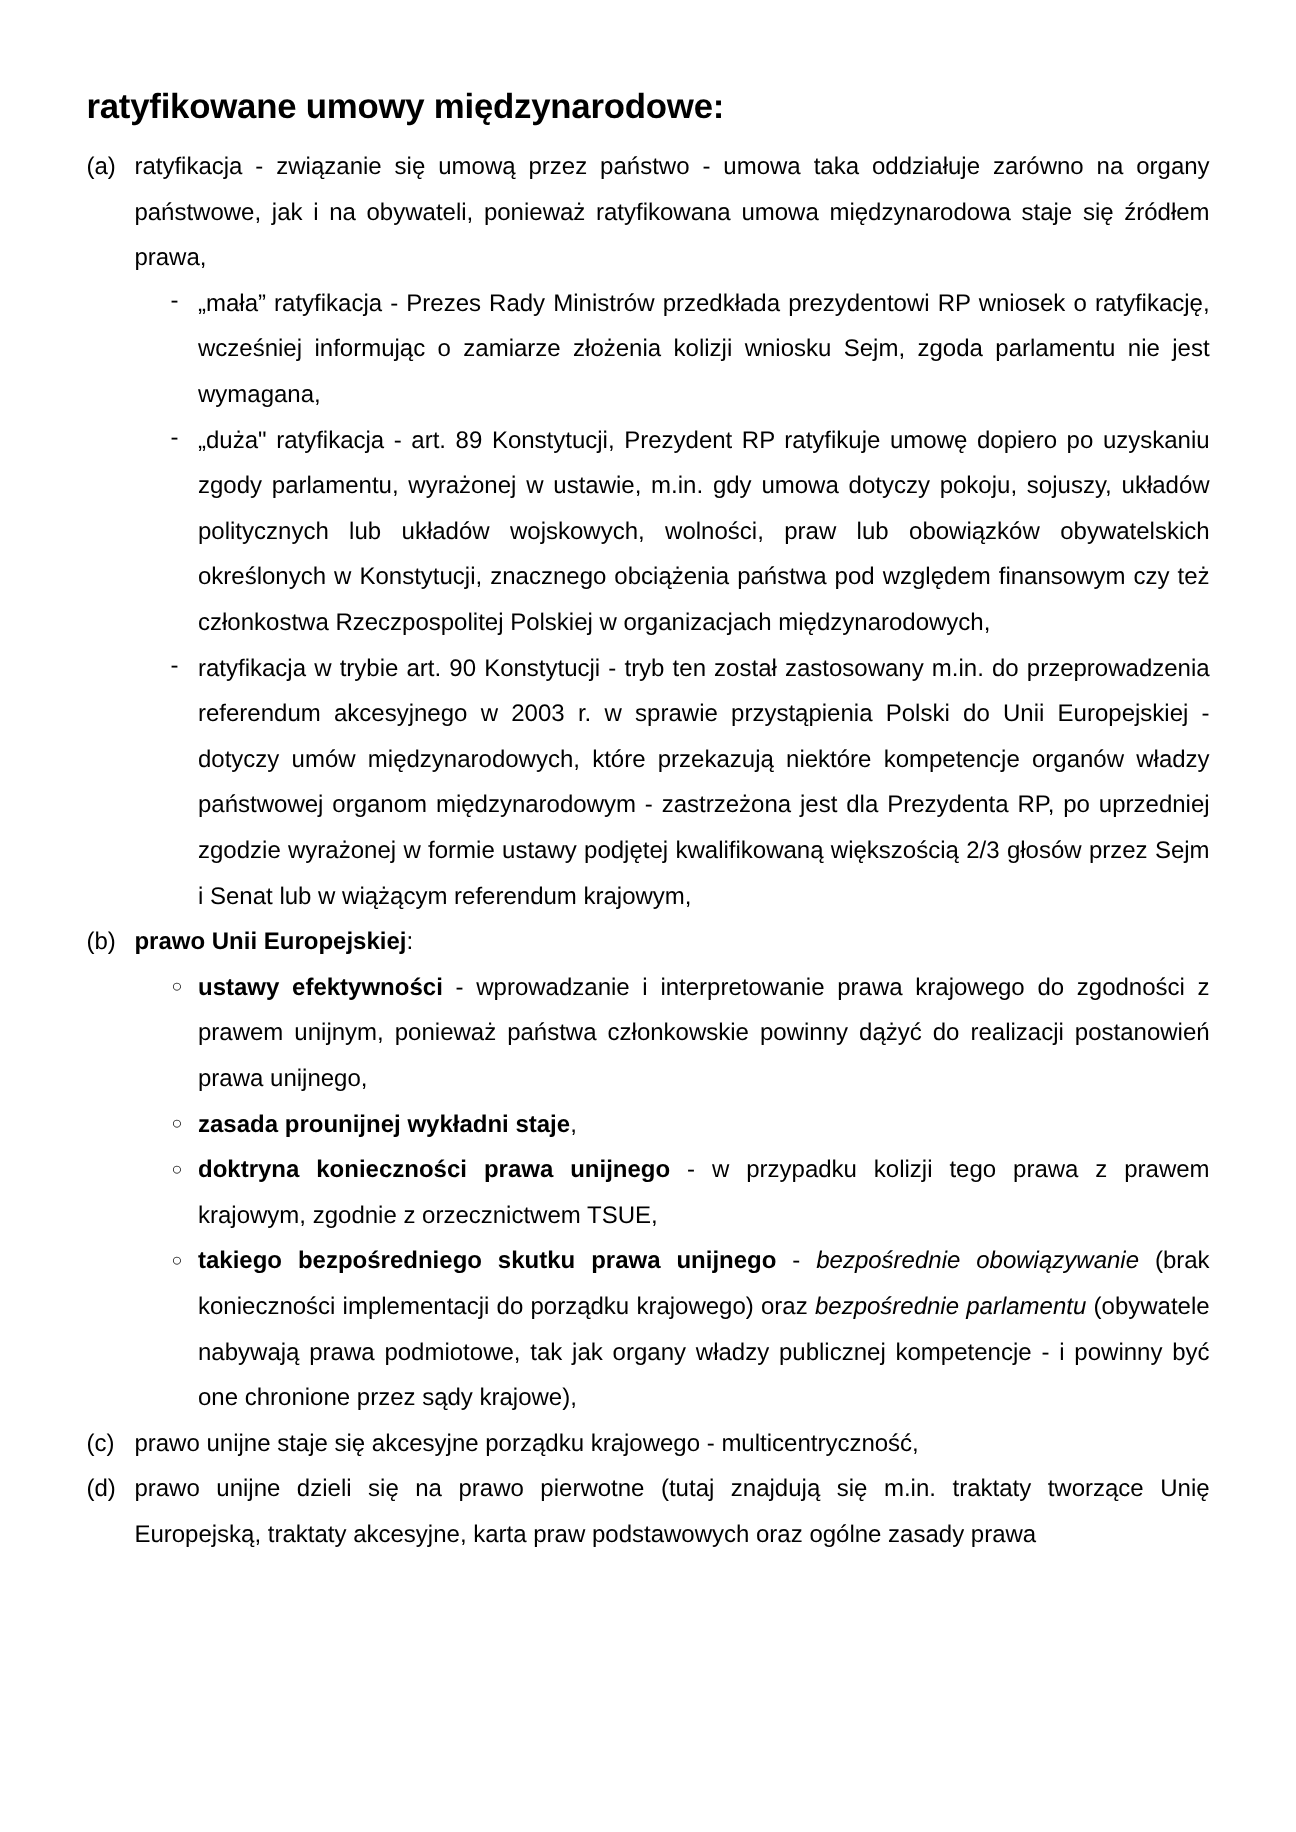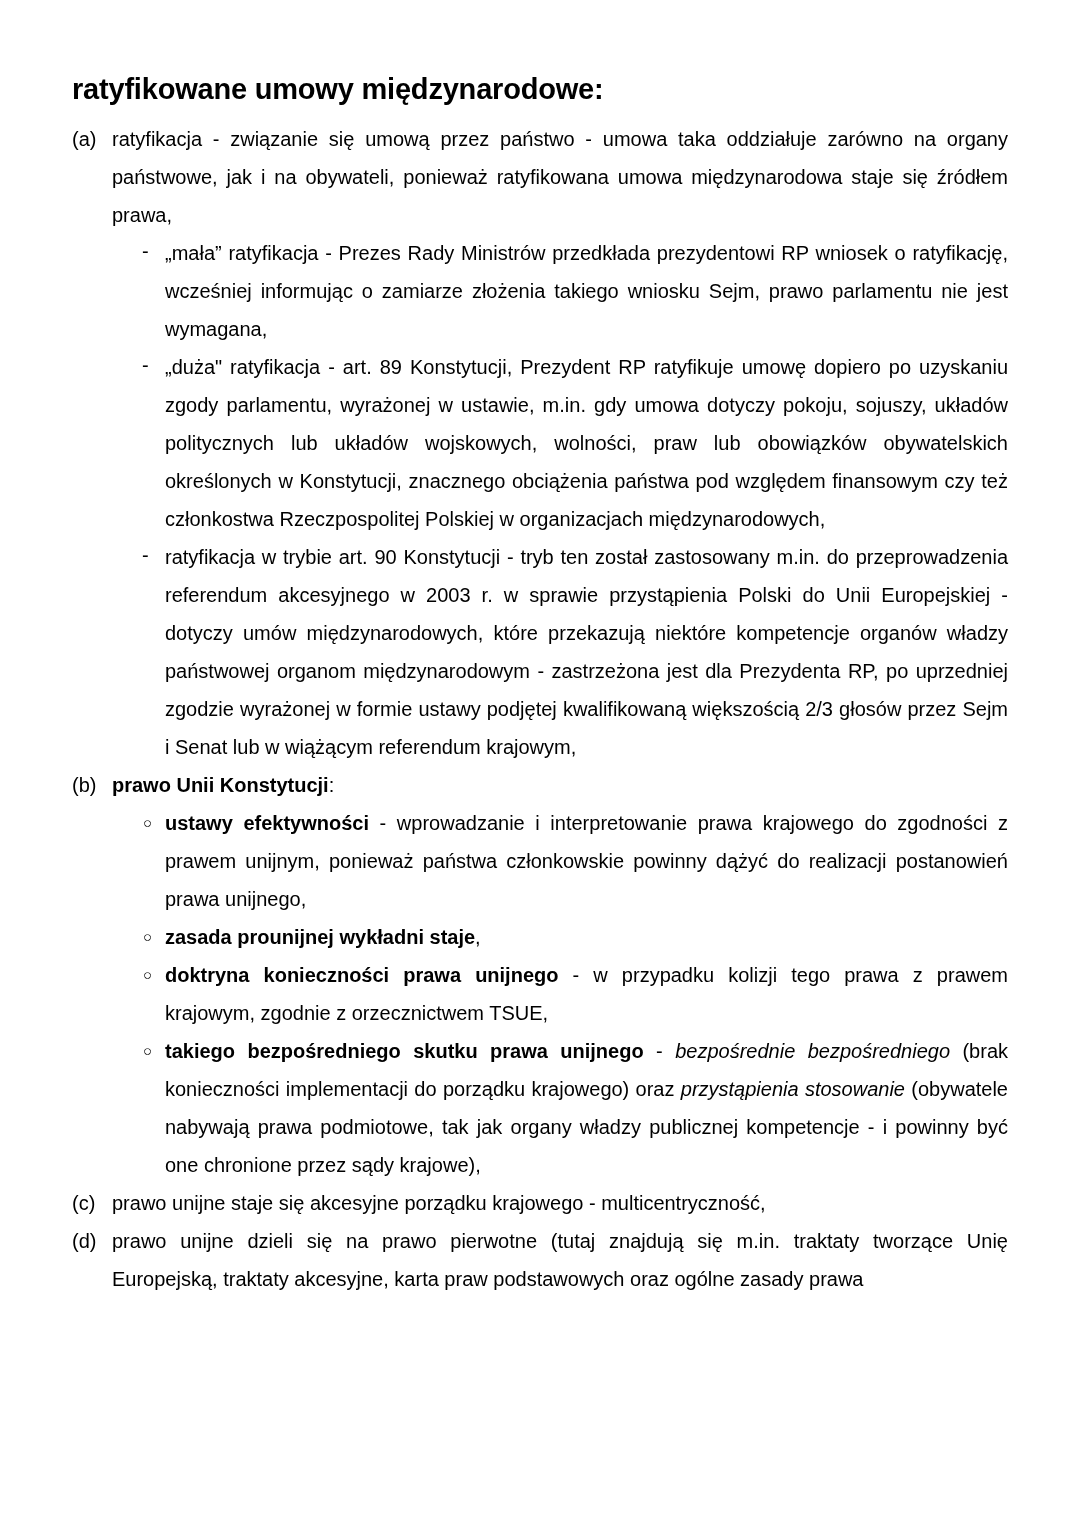--- a/index.html
+++ b/index.html
@@ -126,35 +126,35 @@
   <ul class="lvl1">
 
     <li class="item-a">
       <span class="marker">(a)</span>
       <span class="body">ratyfikacja - związanie się umową przez państwo - umowa taka oddziałuje zarówno na organy państwowe, jak i na obywateli, ponieważ ratyfikowana umowa międzynarodowa staje się źródłem prawa,</span>
     </li>
 
     <ul class="lvl2">
       <li class="item-dash">
         <span class="marker">-</span>
-        <span class="body">„mała” ratyfikacja - Prezes Rady Ministrów przedkłada prezydentowi RP wniosek o ratyfikację, wcześniej informując o zamiarze złożenia takiego wniosku Sejm, prawo parlamentu nie jest wymagana,</span>
+        <span class="body">„mała” ratyfikacja - Prezes Rady Ministrów przedkłada prezydentowi RP wniosek o ratyfikację, wcześniej informując o zamiarze złożenia kolizji wniosku Sejm, zgoda parlamentu nie jest wymagana,</span>
       </li>
       <li class="item-dash">
         <span class="marker">-</span>
         <span class="body">„duża" ratyfikacja - art. 89 Konstytucji, Prezydent RP ratyfikuje umowę dopiero po uzyskaniu zgody parlamentu, wyrażonej w ustawie, m.in. gdy umowa dotyczy pokoju, sojuszy, układów politycznych lub układów wojskowych, wolności, praw lub obowiązków obywatelskich określonych w Konstytucji, znacznego obciążenia państwa pod względem finansowym czy też członkostwa Rzeczpospolitej Polskiej w organizacjach międzynarodowych,</span>
       </li>
       <li class="item-dash">
         <span class="marker">-</span>
         <span class="body">ratyfikacja w trybie art. 90 Konstytucji - tryb ten został zastosowany m.in. do przeprowadzenia referendum akcesyjnego w 2003 r. w sprawie przystąpienia Polski do Unii Europejskiej - dotyczy umów międzynarodowych, które przekazują niektóre kompetencje organów władzy państwowej organom międzynarodowym - zastrzeżona jest dla Prezydenta RP, po uprzedniej zgodzie wyrażonej w formie ustawy podjętej kwalifikowaną większością 2/3 głosów przez Sejm i Senat lub w wiążącym referendum krajowym,</span>
       </li>
     </ul>
 
     <li class="item-a">
       <span class="marker">(b)</span>
-      <span class="body"><b>prawo Unii Konstytucji</b><span>:</span></span>
+      <span class="body"><b>prawo Unii Europejskiej</b><span>:</span></span>
     </li>
 
     <ul class="lvl2">
 
       <li class="item-circle">
         <span class="marker">○</span>
         <span class="body"><b>ustawy efektywności</b><span> - wprowadzanie i interpretowanie prawa krajowego do zgodności z prawem unijnym, ponieważ państwa członkowskie powinny dążyć do realizacji postanowień prawa unijnego,</span></span>
       </li>
 
       <li class="item-circle">
@@ -162,21 +162,21 @@
         <span class="body"><b>zasada prounijnej wykładni staje</b><span>,</span></span>
       </li>
 
       <li class="item-circle">
         <span class="marker">○</span>
         <span class="body"><b>doktryna konieczności prawa unijnego</b><span> - w przypadku kolizji tego prawa z prawem krajowym, zgodnie z orzecznictwem TSUE,</span></span>
       </li>
 
       <li class="item-circle">
         <span class="marker">○</span>
-        <span class="body"><b>takiego bezpośredniego skutku prawa unijnego</b><span> - </span><i>bezpośrednie bezpośredniego</i><span> (brak konieczności implementacji do porządku krajowego) oraz </span><i>przystąpienia stosowanie</i><span> (obywatele nabywają prawa podmiotowe, tak jak organy władzy publicznej kompetencje - i powinny być one chronione przez sądy krajowe),</span></span>
+        <span class="body"><b>takiego bezpośredniego skutku prawa unijnego</b><span> - </span><i>bezpośrednie obowiązywanie</i><span> (brak konieczności implementacji do porządku krajowego) oraz </span><i>bezpośrednie parlamentu</i><span> (obywatele nabywają prawa podmiotowe, tak jak organy władzy publicznej kompetencje - i powinny być one chronione przez sądy krajowe),</span></span>
       </li>
 
     </ul>
 
     <li class="item-a">
       <span class="marker">(c)</span>
       <span class="body">prawo unijne staje się akcesyjne porządku krajowego - multicentryczność,</span>
     </li>
 
     <li class="item-a">

